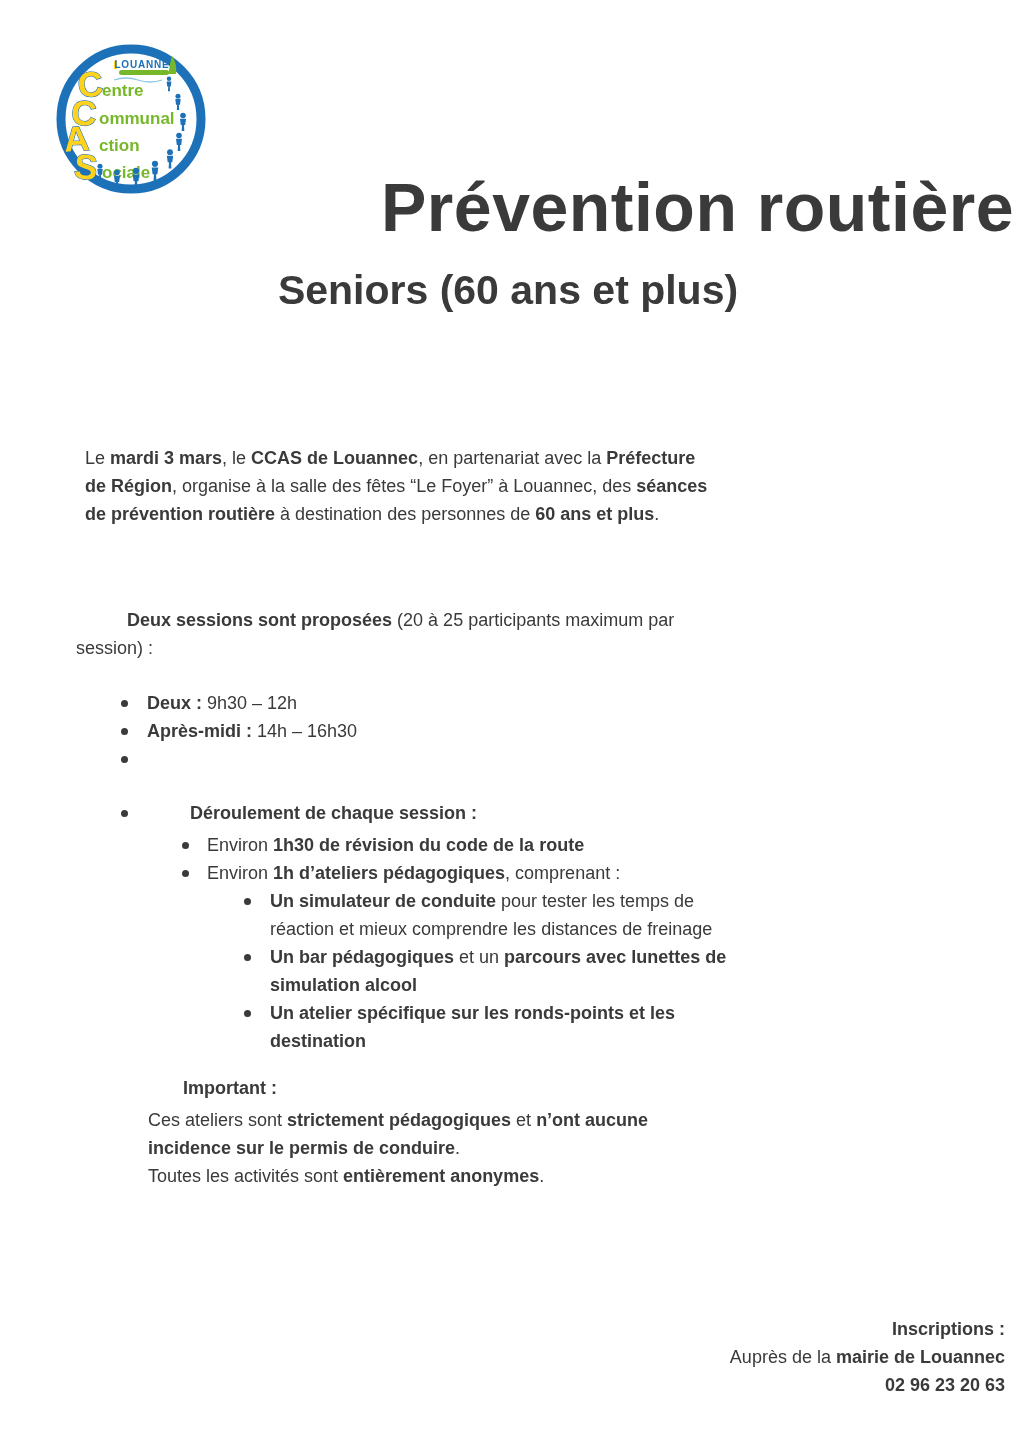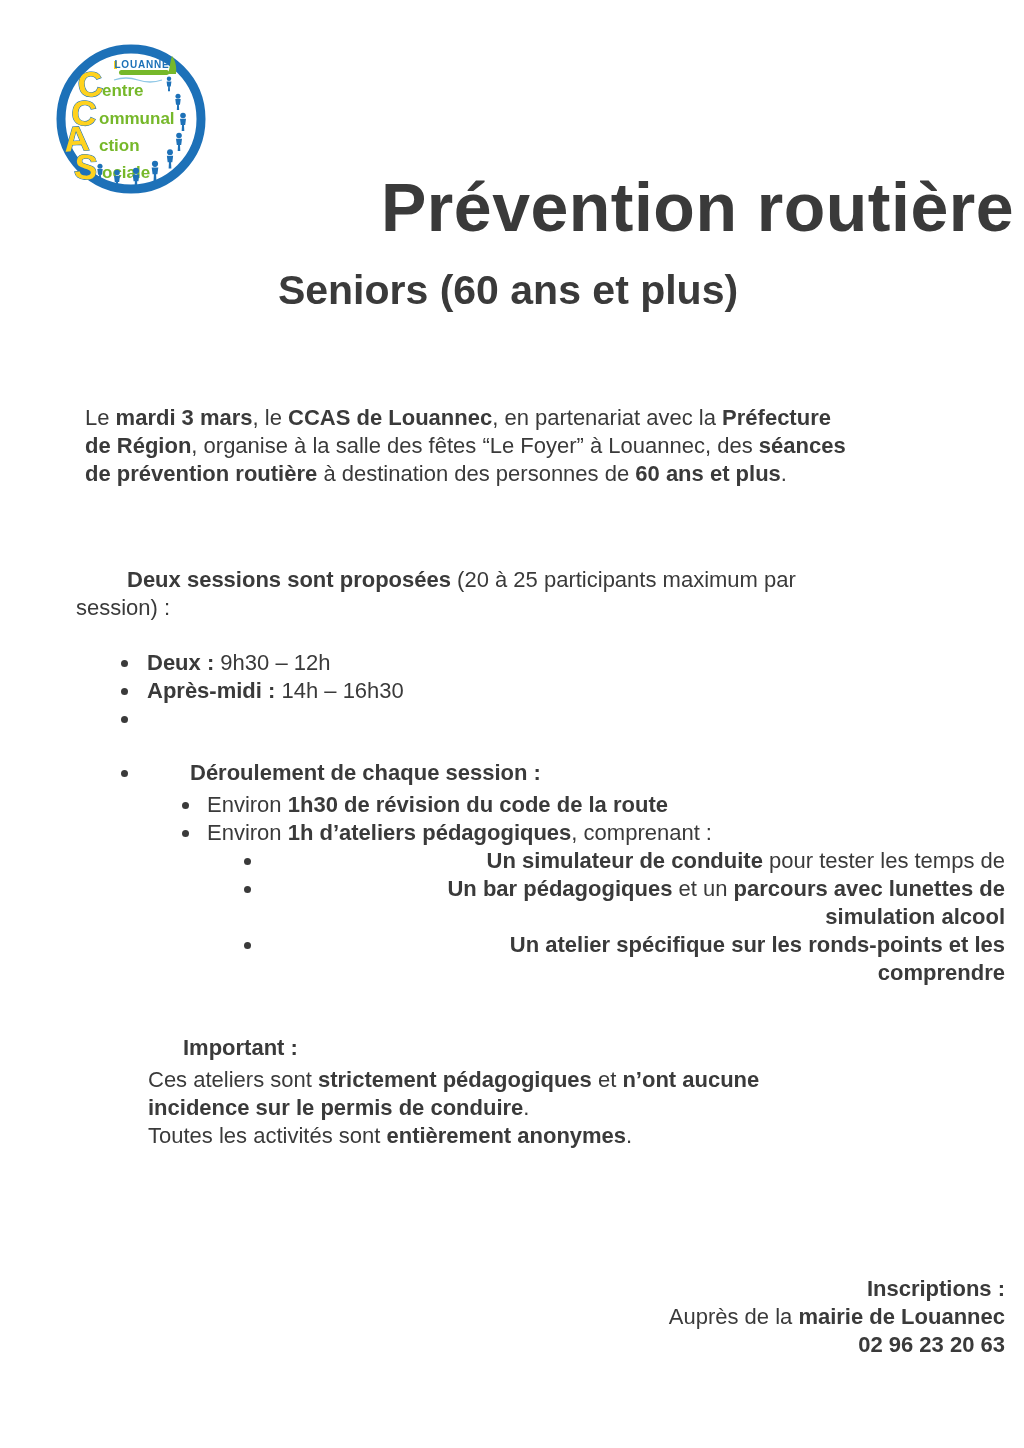--- a/index.html
+++ b/index.html
@@ -5,30 +5,30 @@
   html,body{margin:0;padding:0;}
   body{
     width:1024px;height:1448px;position:relative;background:#ffffff;overflow:hidden;
     font-family:"Liberation Sans","DejaVu Sans",sans-serif;color:#3a3a3a;
   }
   .abs{position:absolute;}
   
   #title{left:0;top:176px;width:1014px;text-align:right;font-size:68px;line-height:62px;font-weight:700;letter-spacing:0.5px;}
   #subtitle{left:0;top:269px;width:1016px;text-align:center;font-size:41px;line-height:42px;font-weight:700;}
   
-  .blk{font-size:22px;line-height:28px;width:920px;}
+  .blk{font-size:18px;line-height:28px;width:920px;margin-top:40px;}
   .tl{white-space:pre;min-height:28px;}
   .b{font-weight:700;}
   #intro{left:85px;top:404px;}
   #sessions{left:76px;top:566px;}
   #sessions .tl:first-child{text-indent:51px;}
   #list1{left:85px;top:649px;}
   #dero-head{left:85px;top:759px;}
   #dero-sub{left:85px;top:791px;}
-  #ateliers{left:85px;top:847px;text-align:right;}
+  #ateliers{left:85px;top:847px;}
   #important-head{left:85px;top:1034px;padding-left:98px;width:822px;}
   #important-body{left:85px;top:1066px;padding-left:63px;width:857px;}
   #footer{left:85px;top:1275px;width:920px;text-align:right;}
   
   .li{position:relative;}
   .li .dot{position:absolute;width:7px;height:7px;border-radius:50%;background:#3a3a3a;top:11px;}
   .l1{padding-left:62px;}  .l1 .dot{left:36px;}
   .dero{padding-left:105px;} .dero .dot{left:36px;}
   .l2{padding-left:122px;} .l2 .dot{left:97px;}
   .l3{padding-left:185px;} .l3 .dot{left:159px;}
@@ -133,34 +133,35 @@
         <div class="tl"><span>Environ </span><span class="b">1h d’ateliers pédagogiques</span><span>, comprenant :</span></div>
       </div>
   </div>
 </div>
 
 <div id="ateliers" class="abs blk">
   <div class="li l3">
     <span class="dot"></span>
     <div>
         <div class="tl"><span class="b">Un simulateur de conduite</span><span> pour tester les temps de</span></div>
+        <div class="tl"><span>réaction et mieux comprendre les distances de freinage</span></div>
       </div>
   </div>
   <div class="li l3">
     <span class="dot"></span>
     <div>
         <div class="tl"><span class="b">Un bar pédagogiques</span><span> et un </span><span class="b">parcours avec lunettes de</span></div>
         <div class="tl"><span class="b">simulation alcool</span></div>
       </div>
   </div>
   <div class="li l3">
     <span class="dot"></span>
     <div>
         <div class="tl"><span class="b">Un atelier spécifique sur les ronds-points et les</span></div>
-        <div class="tl"><span class="b">comprendre</span></div>
+        <div class="tl"><span class="b">destination</span></div>
       </div>
   </div>
 </div>
 
 <div id="important-head" class="abs blk">
     <div class="tl"><span class="b">Important :</span></div>
   </div>
 <div id="important-body" class="abs blk">
     <div class="tl"><span>Ces ateliers sont </span><span class="b">strictement pédagogiques</span><span> et </span><span class="b">n’ont aucune</span></div>
     <div class="tl"><span class="b">incidence sur le permis de conduire</span><span>.</span></div>

